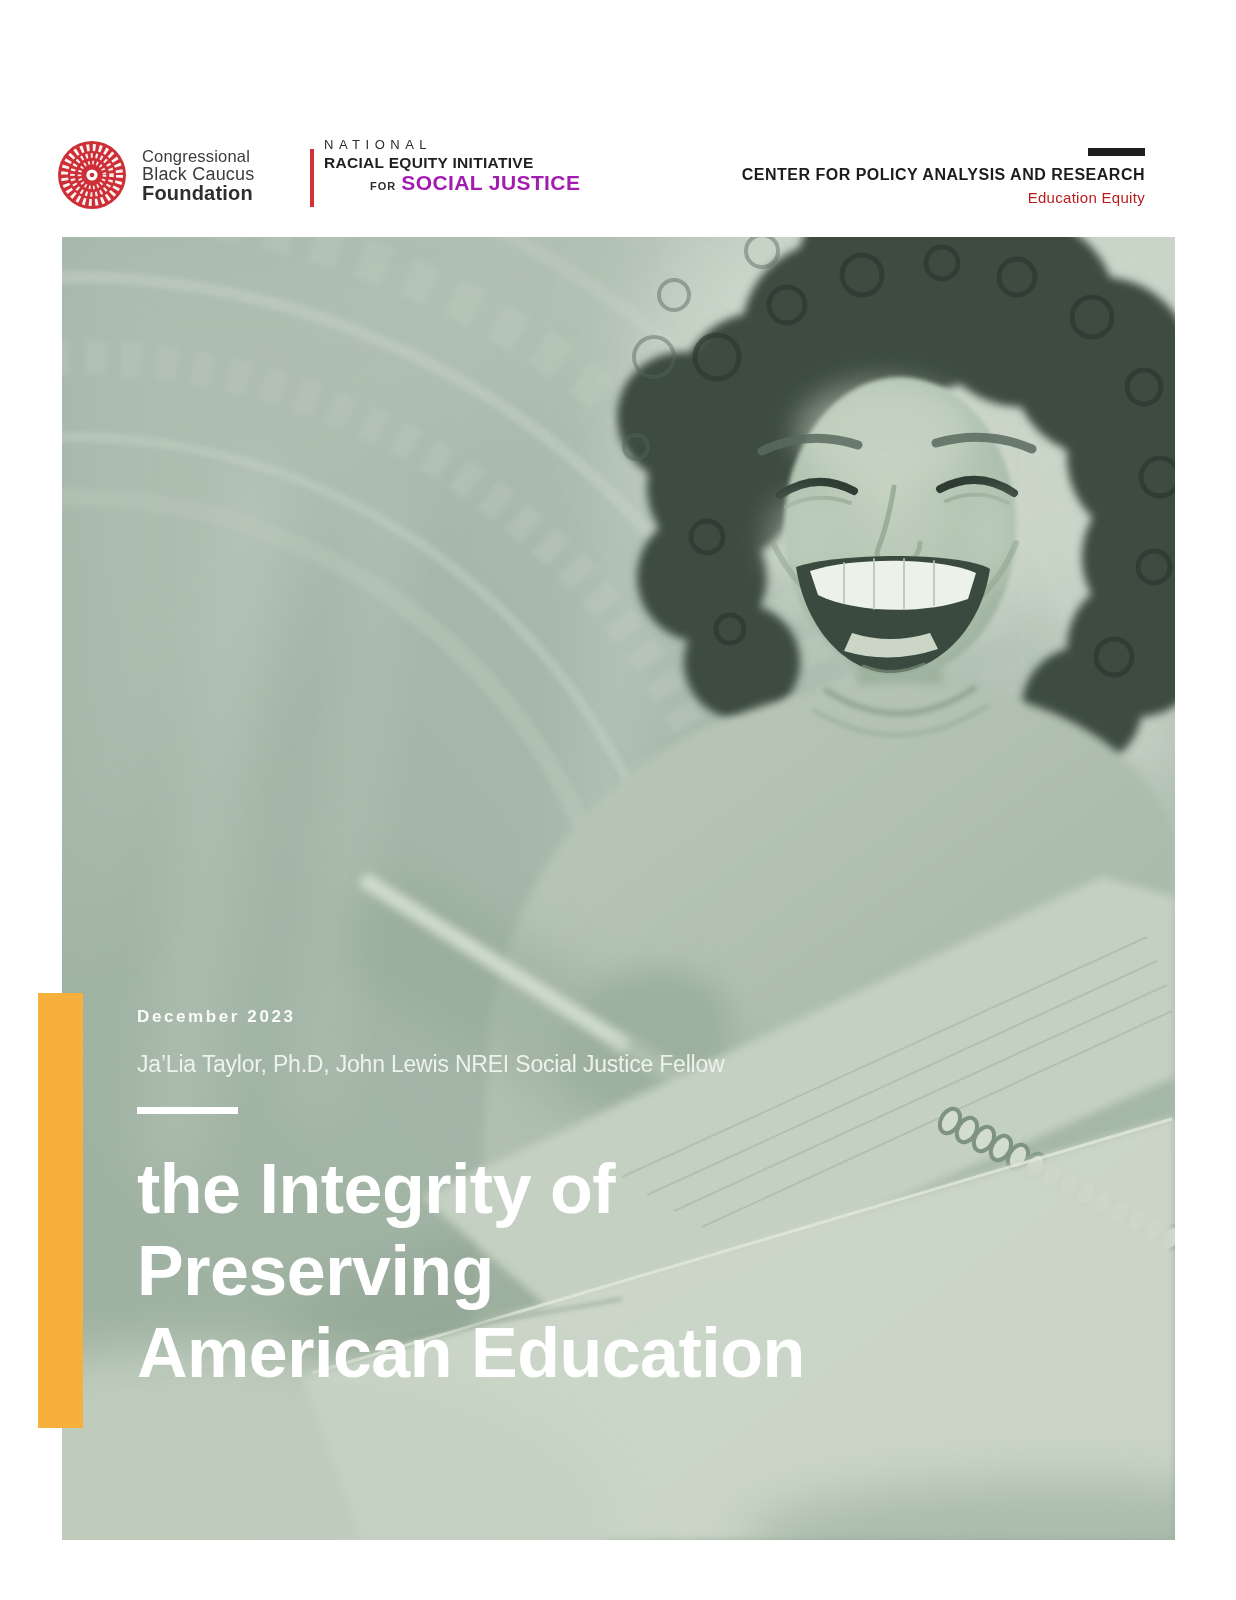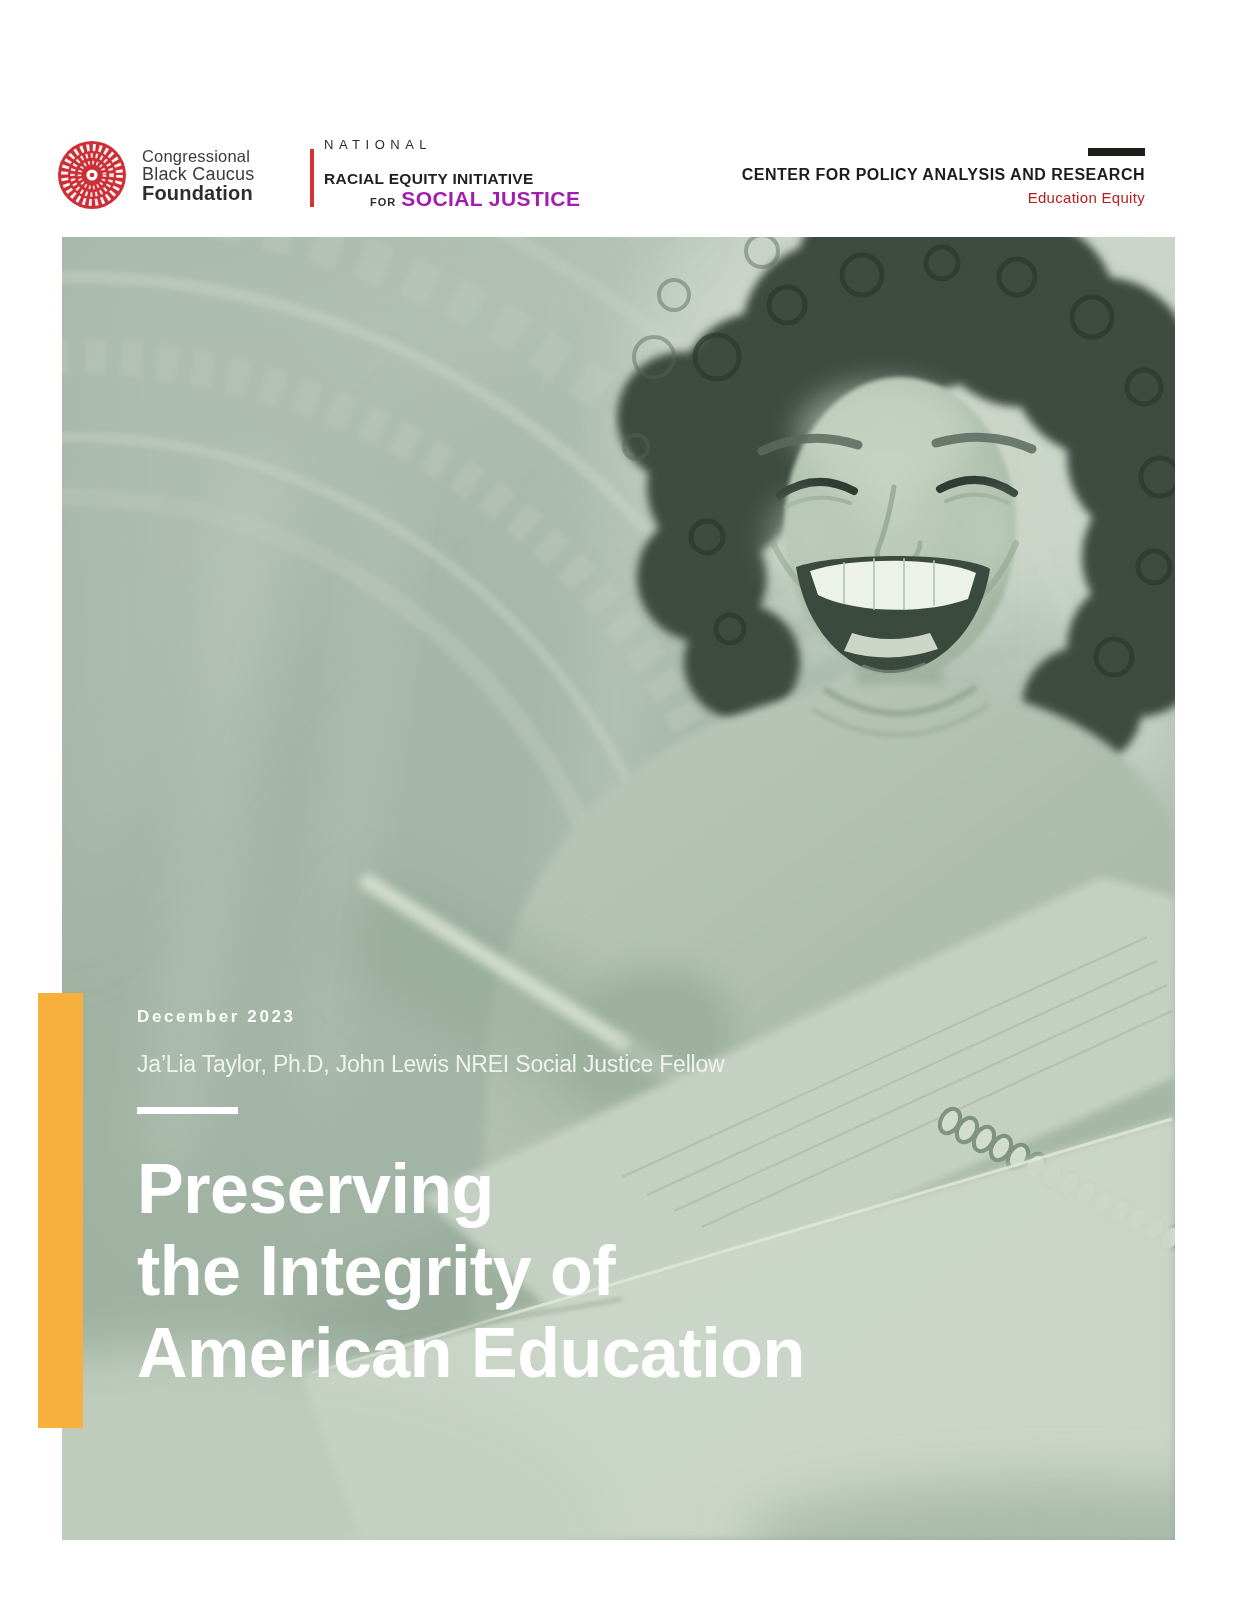--- a/index.html
+++ b/index.html
@@ -9,21 +9,21 @@
   }
   
   .cbcf-logo{position:absolute;left:56px;top:139px;display:flex;align-items:center;}
   .cbcf-text{margin-left:14px;color:#3c3c3c;}
   .cbcf-l1{font-size:16.5px;line-height:17px;font-weight:500;letter-spacing:.2px;}
   .cbcf-l2{font-size:18px;line-height:18px;font-weight:500;letter-spacing:.2px;}
   .cbcf-l3{font-size:20px;line-height:20px;font-weight:700;color:#2e2e2e;letter-spacing:.2px;}
   .logo-divider{position:absolute;left:310px;top:149px;width:4px;height:58px;background:#d23337;}
   .nrei-logo{position:absolute;left:324px;top:138px;}
   .nrei-l1{font-size:13px;letter-spacing:5.5px;color:#2c2c2c;font-weight:500;line-height:14px;}
-  .nrei-l2{font-size:15.5px;font-weight:700;color:#1f1f1f;letter-spacing:.3px;line-height:17px;margin-top:18px;}
+  .nrei-l2{font-size:15.5px;font-weight:700;color:#1f1f1f;letter-spacing:.3px;line-height:17px;margin-top:2px;}
   .nrei-l3{display:flex;align-items:baseline;margin-top:1px;}
   .nrei-for{font-size:11px;font-weight:700;color:#2c2c2c;letter-spacing:1px;margin-right:5px;padding-left:46px;}
   .nrei-sj{font-size:21px;font-weight:700;color:#a21caf;letter-spacing:.4px;line-height:22px;}
   .cpar-block{position:absolute;right:59px;top:148px;display:flex;flex-direction:column;align-items:flex-end;}
   .cpar-bar{width:57px;height:8px;background:#1d1d1b;margin-bottom:10px;}
   .cpar-title{font-size:16px;font-weight:700;color:#1c1c1c;letter-spacing:.5px;}
   .cpar-program{font-size:15px;color:#b91c1c;margin-top:5px;letter-spacing:.3px;}
   
   .cover-image{
     position:absolute;left:62px;top:237px;width:1113px;height:1303px;
@@ -261,19 +261,19 @@
     </svg>
   </div>
 
   <div class="yellow-bar"></div>
 
   <div class="cover-meta">
     <div class="pub-date">December 2023</div>
     <div class="byline">Ja’Lia Taylor, Ph.D, John Lewis NREI Social Justice Fellow</div>
     <div class="title-divider"></div>
     <div class="report-title">
+      <div>the Integrity of</div>
       <div>Preserving</div>
-      <div>the Integrity of</div>
       <div>American Education</div>
     </div>
   </div>
 
 </div>
 
 </body></html>

